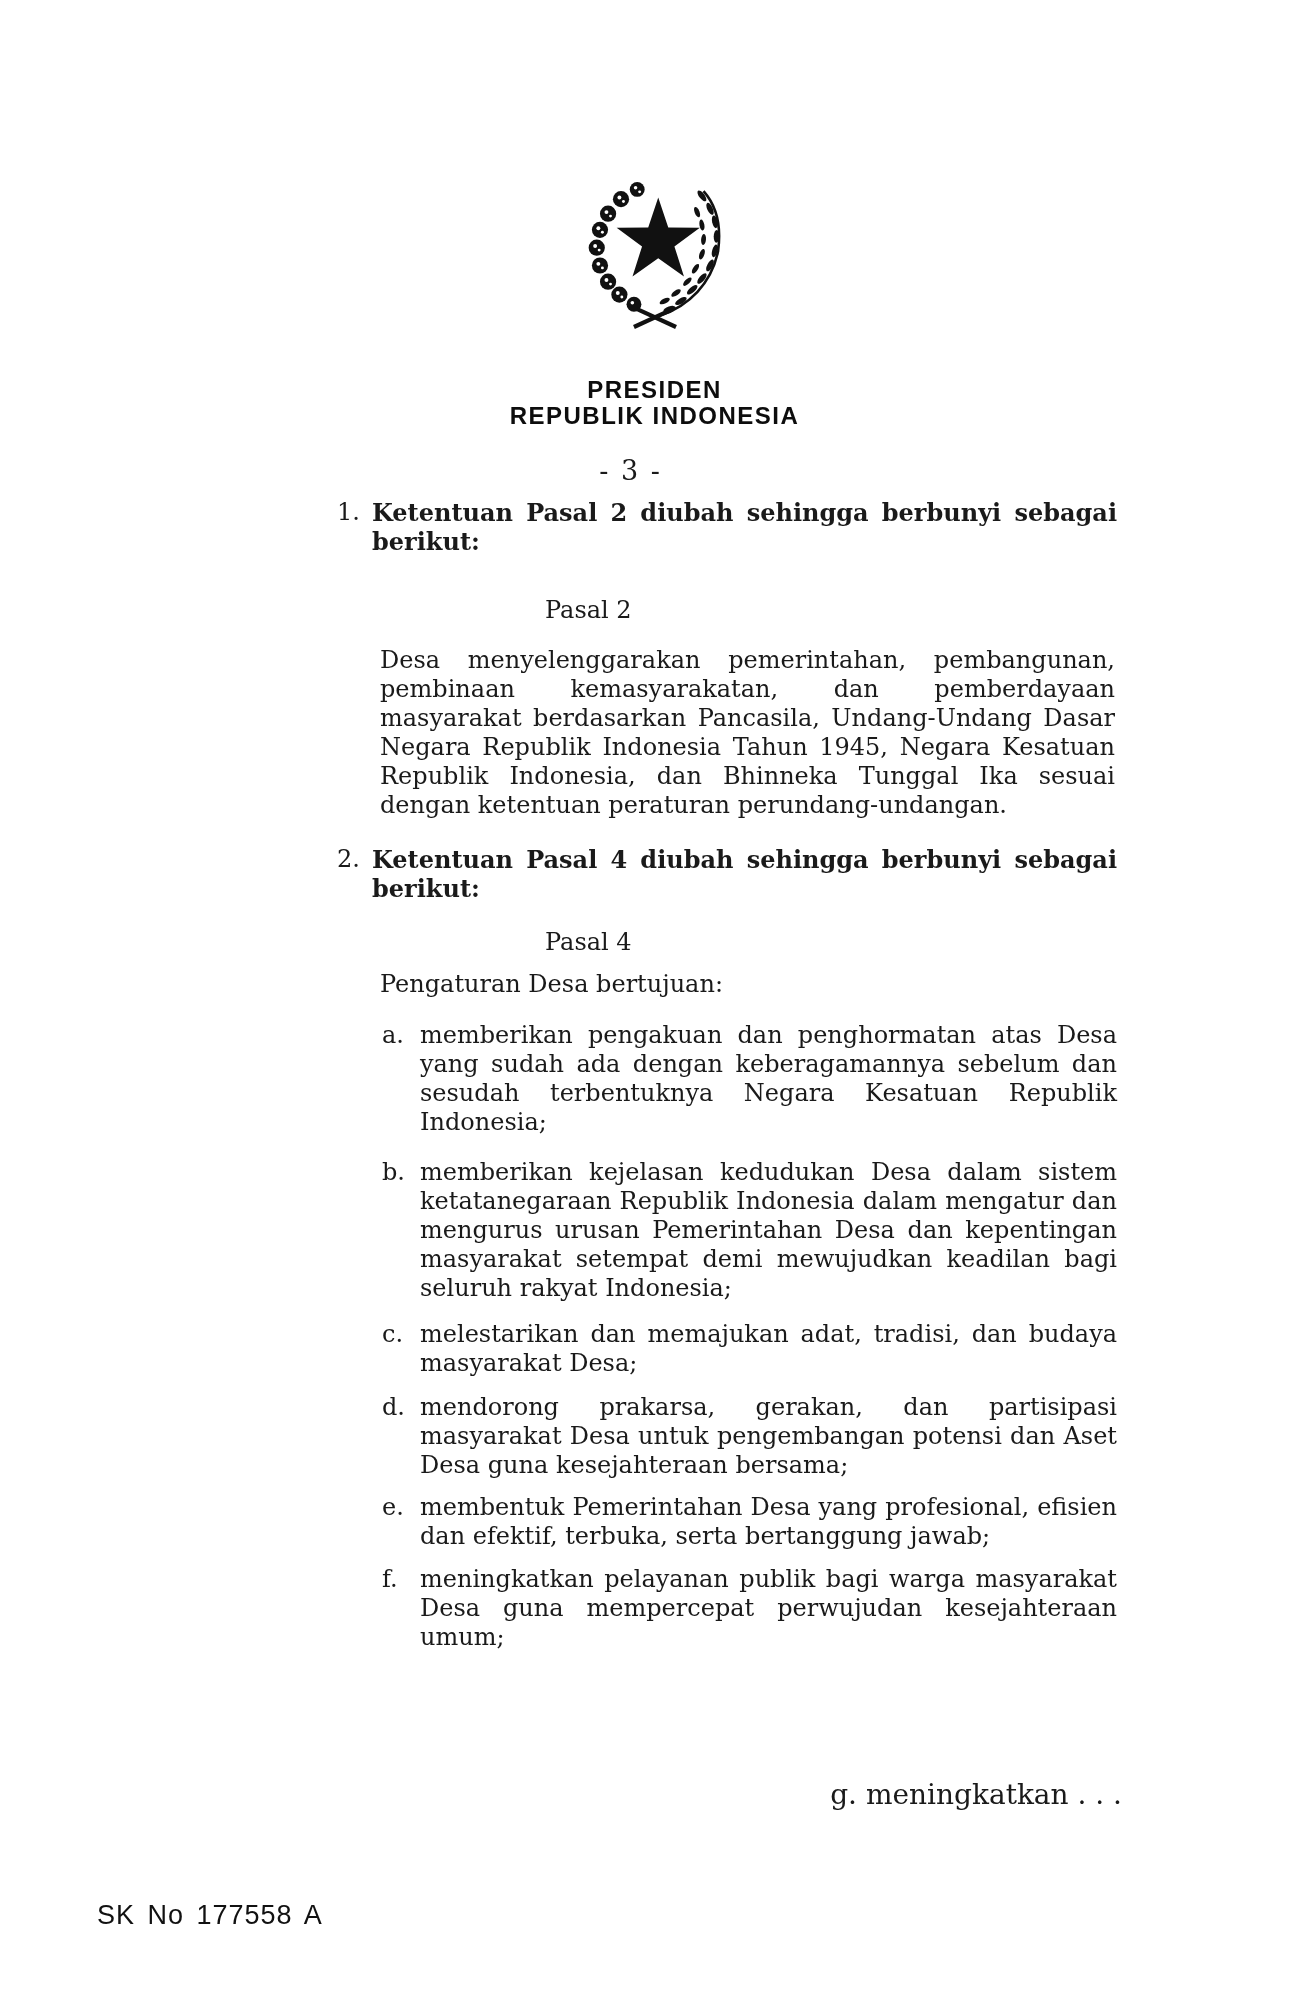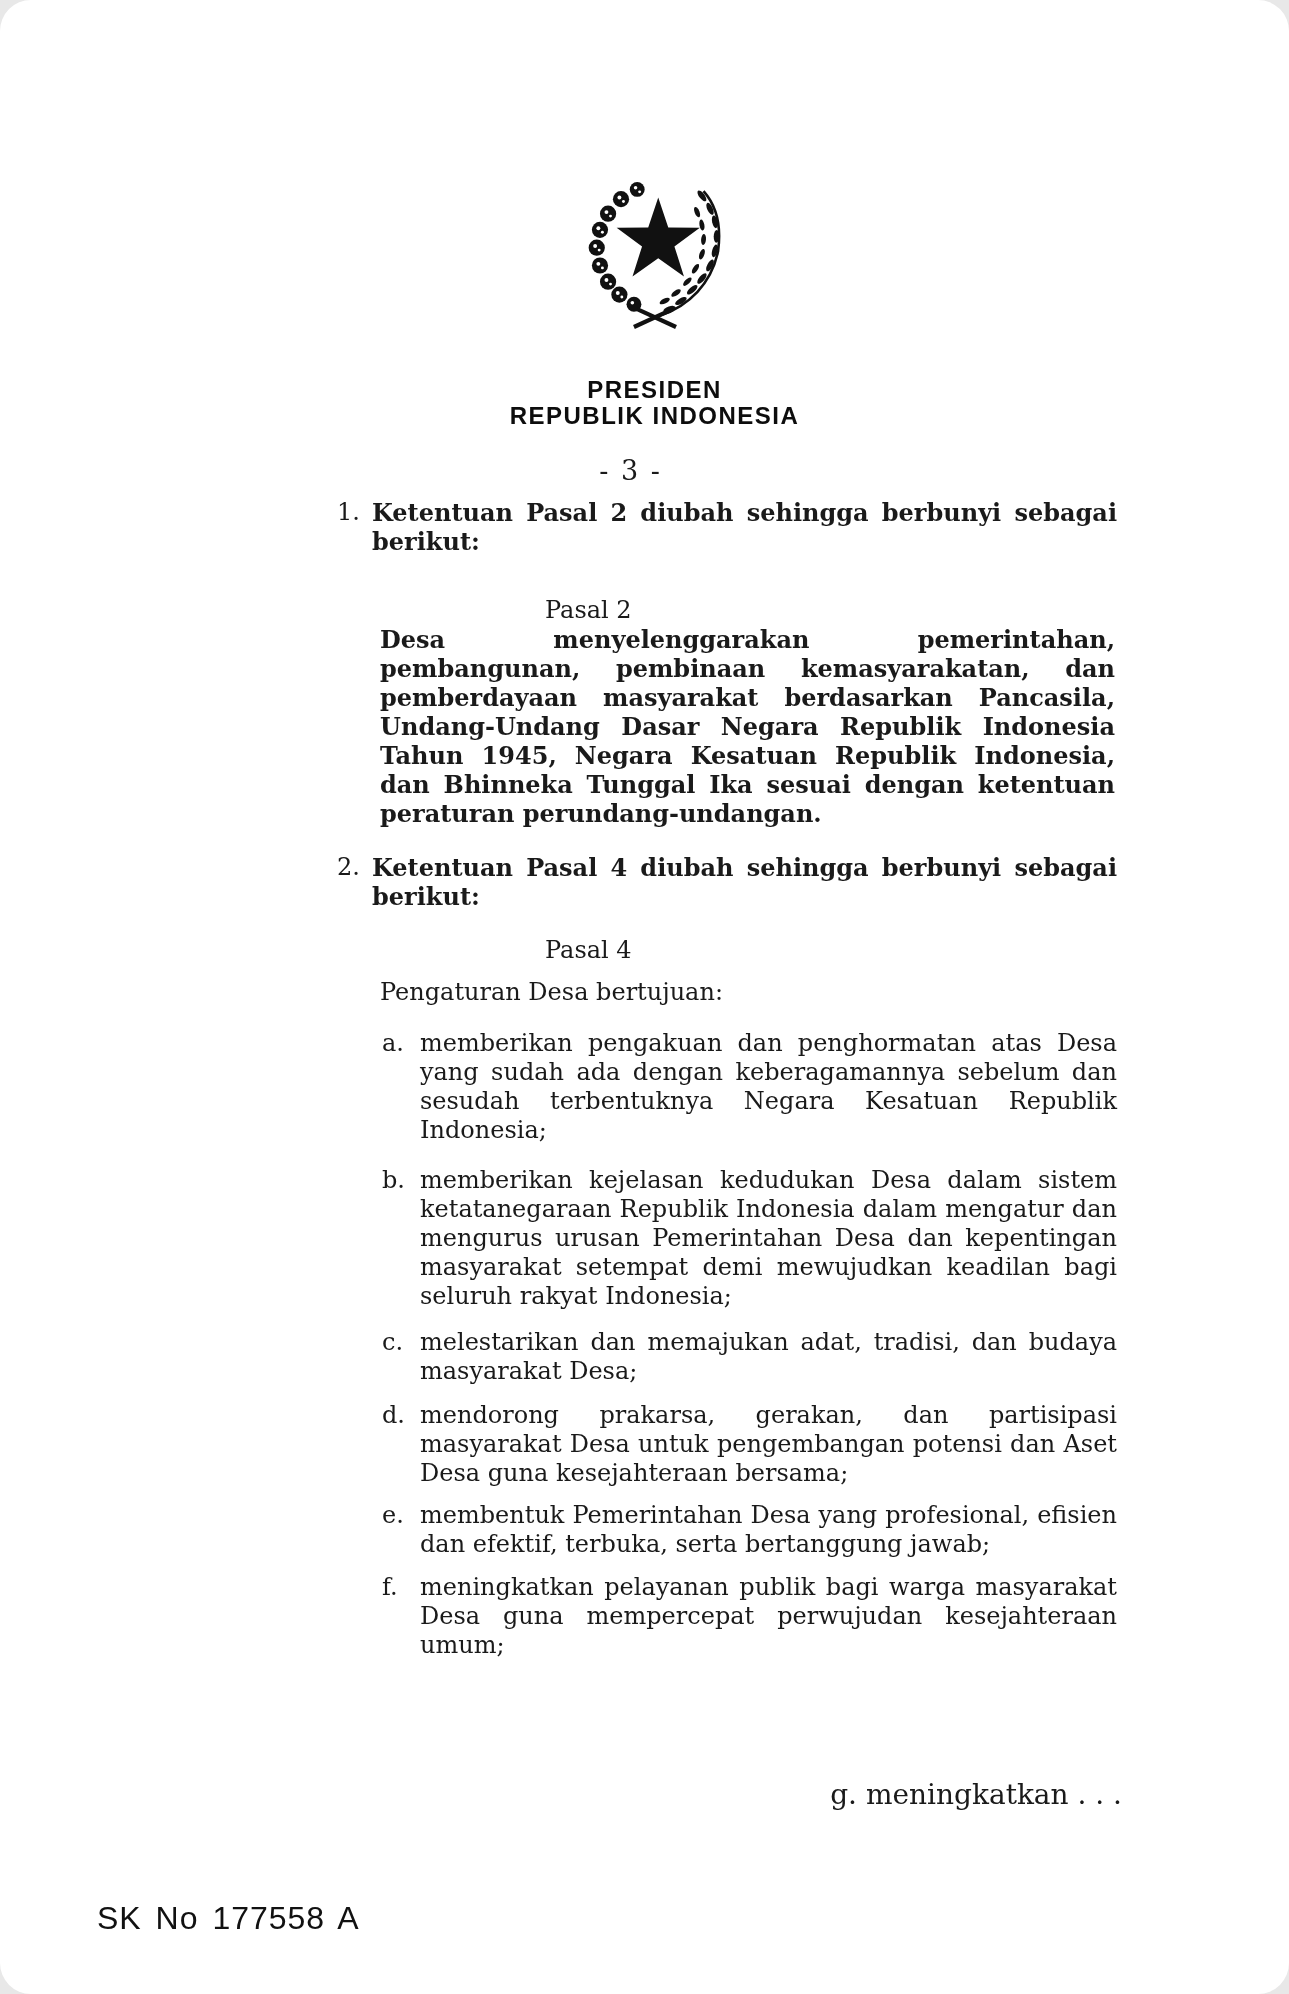--- a/index.html
+++ b/index.html
@@ -5,21 +5,20 @@
   html,body { margin:0; padding:0; background:#e8e8e8; }
   .page {
     position: relative;
     width: 1289px;
     height: 1994px;
     margin: 0 auto;
     background: #ffffff;
     color: #1a1a1a;
     font-family: "DejaVu Serif", serif;
     overflow: hidden;
-    border-radius: 31px;
   }
   .seal {
     position: absolute;
     top: 170px;
     left: 566px;
     width: 178px;
     height: 178px;
   }
   .header-text {
     position: absolute;
@@ -57,21 +56,21 @@
   .pasal-heading {
     margin-left: 43px;
     padding-left: 165px;
   }
   .pasal-heading-1 { margin-top: 40px; }
   .pasal-heading-2 { margin-top: 25px; }
   .pasal-body {
     margin-left: 43px;
     width: 735px;
     text-align: justify;
-    font-weight: bold;
+    margin-top: 21px;
   }
   .item-2 { margin-top: 25px; }
   .lead { margin-left: 43px; margin-top: 13px; }
   .points { margin-left: 45px; }
   .point { display: flex; }
   .point .letter { width: 38px; flex-shrink: 0; }
   .point .ptext { flex: 1; text-align: justify; }
   .point-a { margin-top: 22px; }
   .point-b { margin-top: 21px; }
   .point-c { margin-top: 17px; }
@@ -82,21 +81,21 @@
     position: absolute;
     top: 1778px;
     right: 167px;
     font-size: 28px;
   }
   .footer {
     position: absolute;
     top: 1900px;
     left: 97px;
     font-family: "Liberation Sans", sans-serif;
-    font-size: 32px;
+    font-size: 27px;
     letter-spacing: 1px;
     word-spacing: 4px;
     color: #111;
   }
 </style>
 </head>
 <body>
 
 <div class="page">
 

